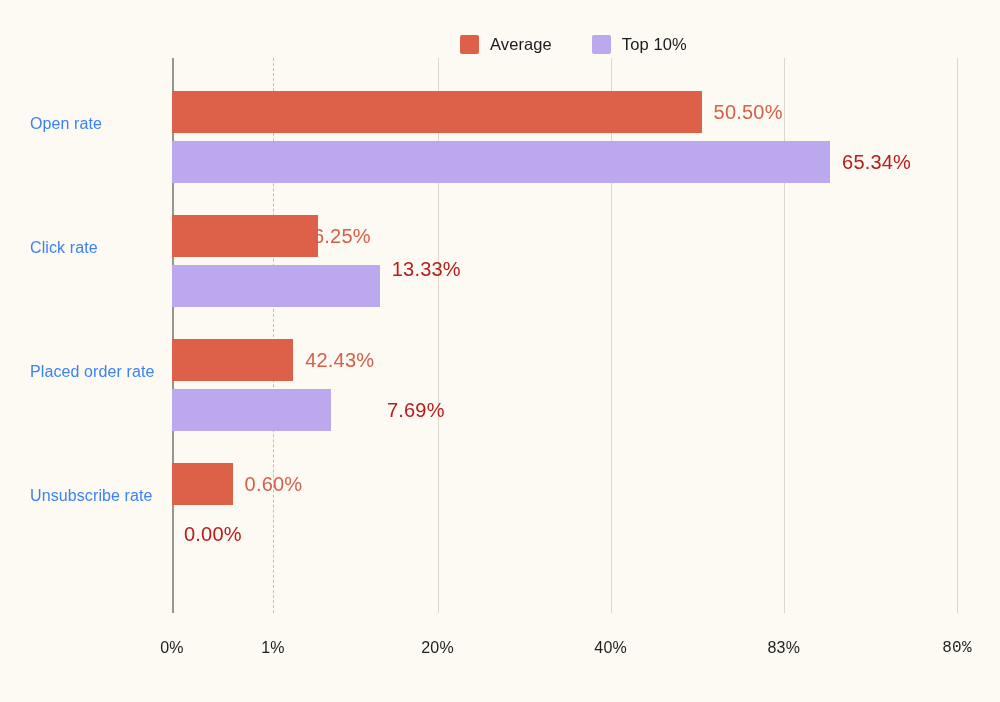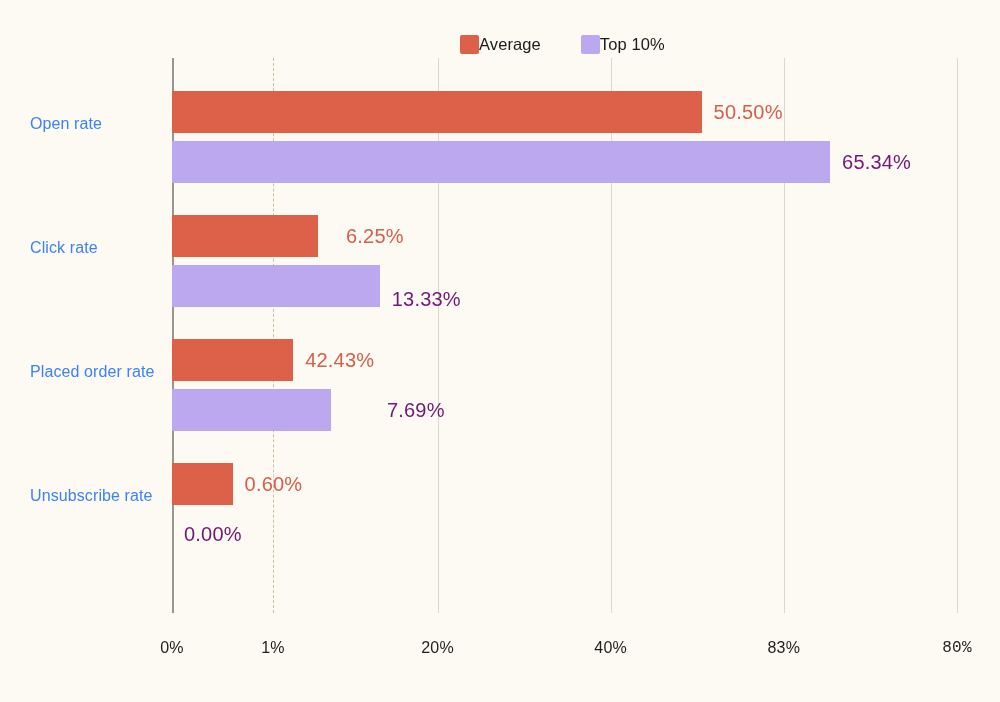--- a/index.html
+++ b/index.html
@@ -28,20 +28,21 @@
     left: 460px;
     top: 33px;
     display: flex;
     align-items: center;
     gap: 40px;
     height: 22px;
   }
   .legend-item {
     display: flex;
     align-items: center;
+    gap: 11px;
   }
   .legend-swatch {
     width: 19px;
     height: 19px;
     border-radius: 2px;
     display: block;
   }
   .legend-label {
     font-size: 16.5px;
     color: #1b1b1b;
@@ -95,21 +96,21 @@
   .bar-value {
     position: absolute;
     font-size: 20px;
     font-weight: 500;
     letter-spacing: .2px;
     white-space: nowrap;
     line-height: 42px;
     height: 42px;
   }
   .bar-value.average { color: #d4604c; }
-  .bar-value.top10   { color: #701a75; }
+  .bar-value.top10   { color: #b91c1c; }
 
   
   .cat-label {
     position: absolute;
     left: 30px;
     width: 132px;
     font-size: 16px;
     color: #3b82f6;
     line-height: 26px;
     letter-spacing: .1px;
@@ -150,23 +151,23 @@
         <div class="gridline" style="left: 438.671px;"></div>
         <div class="gridline" style="left: 611.835px;"></div>
         <div class="gridline" style="left: 785px;"></div>
       </div>
     <div class="bars-layer" id="bars-layer">
         <div class="bar average" style="top: 33px; width: 529.582px;"></div>
         <div class="bar-value average" style="top: 33px; left: 541.582px;">50.50%</div>
         <div class="bar top10" style="top: 83px; width: 658.07px;"></div>
         <div class="bar-value top10" style="top: 83px; left: 670.07px;">65.34%</div>
         <div class="bar average" style="top: 157px; width: 146.456px;"></div>
-        <div class="bar-value average" style="top: 157px; left: 174px;">6.25%</div>
+        <div class="bar-value average" style="top: 157px; left: 141px;">6.25%</div>
         <div class="bar top10" style="top: 207px; width: 207.756px;"></div>
-        <div class="bar-value top10" style="top: 220px; left: 219.756px;">13.33%</div>
+        <div class="bar-value top10" style="top: 190px; left: 219.756px;">13.33%</div>
         <div class="bar average" style="top: 281px; width: 121.174px;"></div>
         <div class="bar-value average" style="top: 281px; left: 133.174px;">42.43%</div>
         <div class="bar top10" style="top: 331px; width: 158.924px;"></div>
         <div class="bar-value top10" style="top: 331px; left: 170.924px; margin-left: 44px;">7.69%</div>
         <div class="bar average" style="top: 405px; width: 60.6px;"></div>
         <div class="bar-value average" style="top: 405px; left: 72.6px;">0.60%</div>
         <div class="bar-value top10" style="top: 455px; left: 12px;">0.00%</div>
       </div>
   </div>
 

